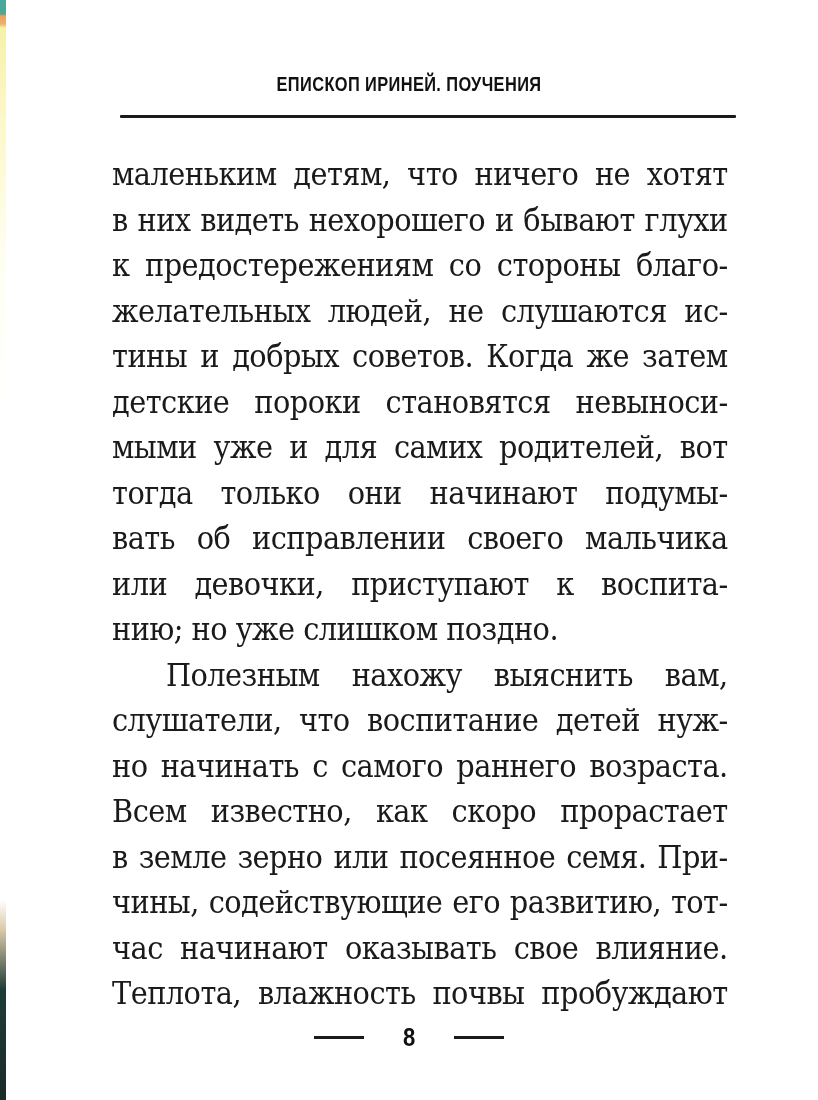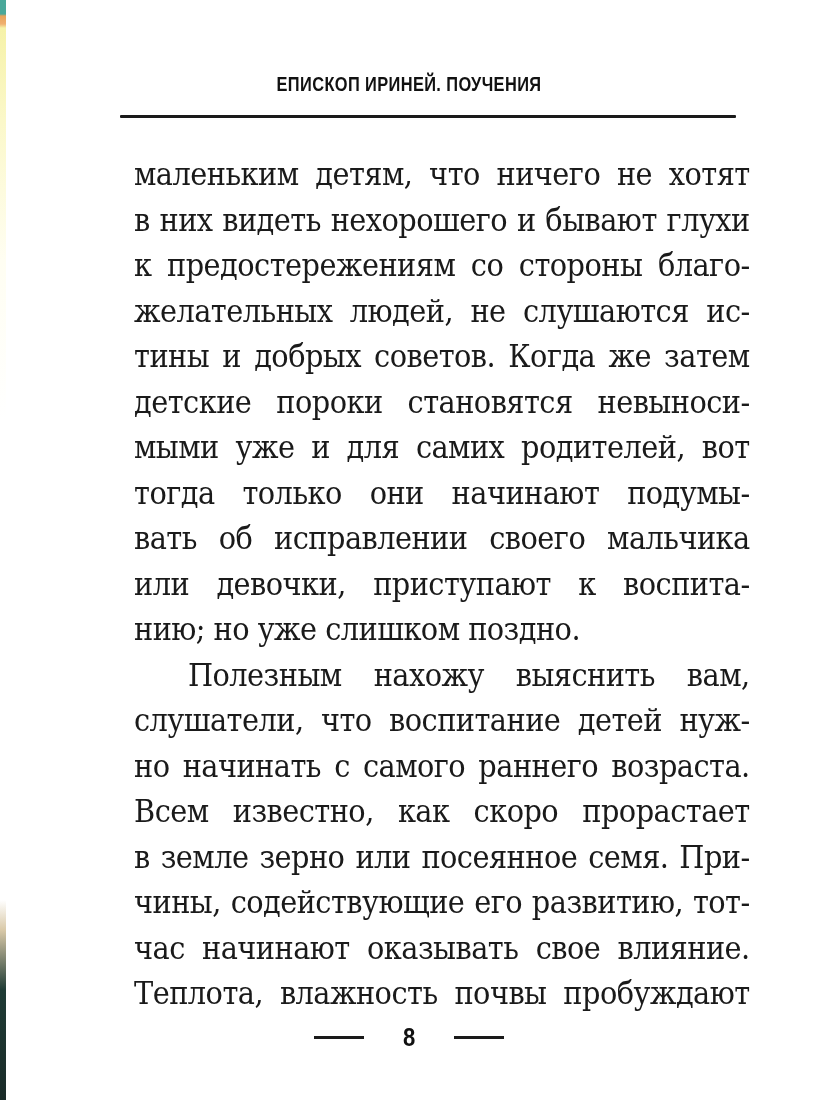--- a/index.html
+++ b/index.html
@@ -47,21 +47,21 @@
       position: absolute;
       left: 120px;
       top: 115px;
       width: 616px;
       height: 3px;
       background: #1a1a1a;
       border-radius: 1px;
     }
     .text-block {
       position: absolute;
-      left: 134px;
+      left: 112px;
       top: 152px;
       width: 616px;
     }
     .line {
       display: block;
       height: 45.5px;
       line-height: 45.5px;
       font-size: 31px;
       white-space: nowrap;
       text-align: justify;

